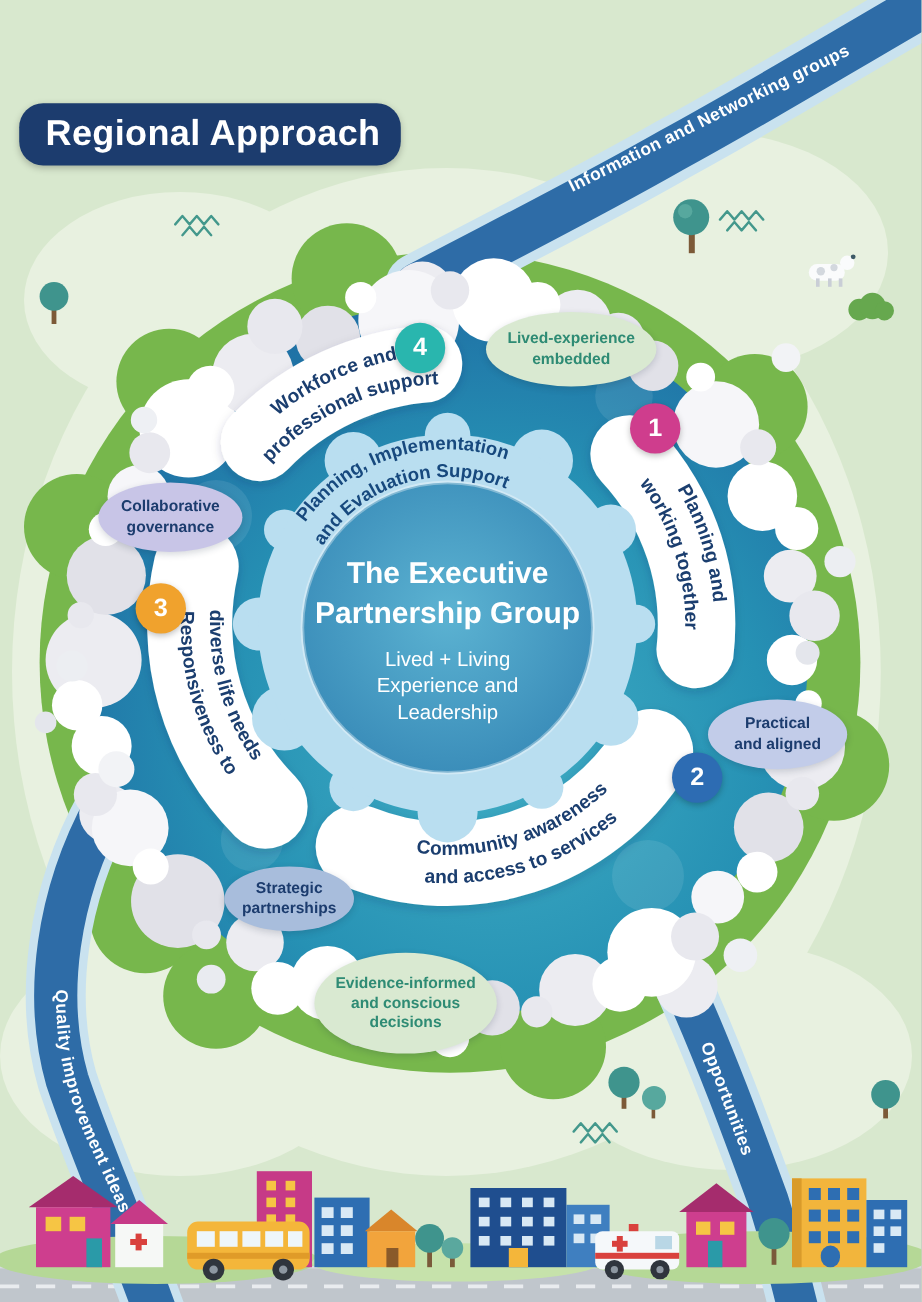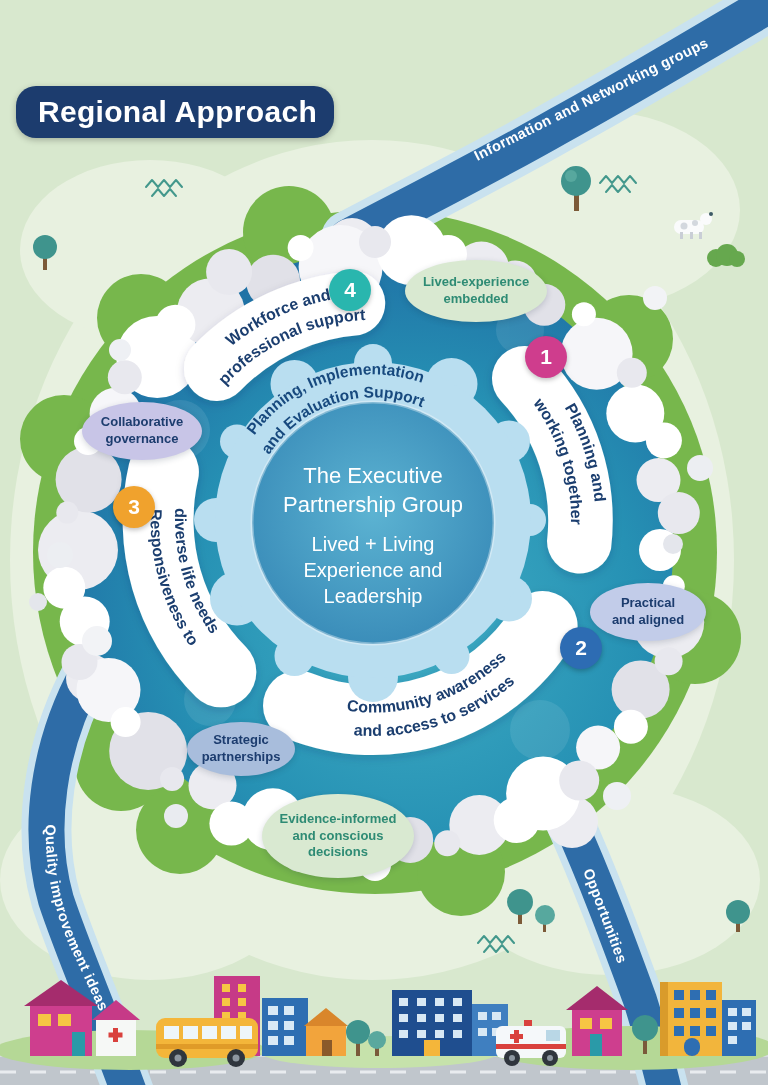--- a/index.html
+++ b/index.html
@@ -13,22 +13,22 @@
     position:absolute;left:16px;top:86px;width:318px;height:52px;
     background:#1c3c6e;border-radius:20px;
     display:flex;align-items:center;padding-left:22px;box-sizing:border-box;
     color:#ffffff;font-size:30px;font-weight:bold;letter-spacing:.3px;
     box-shadow:0 2px 6px rgba(0,0,0,.25);
   }
   .center-wrap{
     position:absolute;left:258px;top:462px;width:230px;
     text-align:center;color:#ffffff;
   }
-  .center-title{font-size:22px;font-weight:normal;line-height:1.3;white-space:pre-line;}
-  .center-sub{margin-top:12px;font-size:20px;line-height:1.3;white-space:pre-line;}
+  .center-title{font-size:25px;font-weight:bold;line-height:1.3;white-space:pre-line;}
+  .center-sub{margin-top:12px;font-size:17px;line-height:1.3;white-space:pre-line;}
   .bubble{
     position:absolute;border-radius:50%;
     display:flex;align-items:center;justify-content:center;text-align:center;
     font-weight:bold;font-size:13px;line-height:1.3;white-space:pre-line;
     box-shadow:0 2px 6px rgba(20,40,60,.18);
   }
   .bubble.green{background:#d9e9d1;color:#2e8b74;}
   .bubble.lavender{background:#c8c5e7;color:#1c3c6e;}
   .bubble.lavender2{background:#c2cce9;color:#1c3c6e;}
   .bubble.slate{background:#a8bddc;color:#1c3c6e;}

